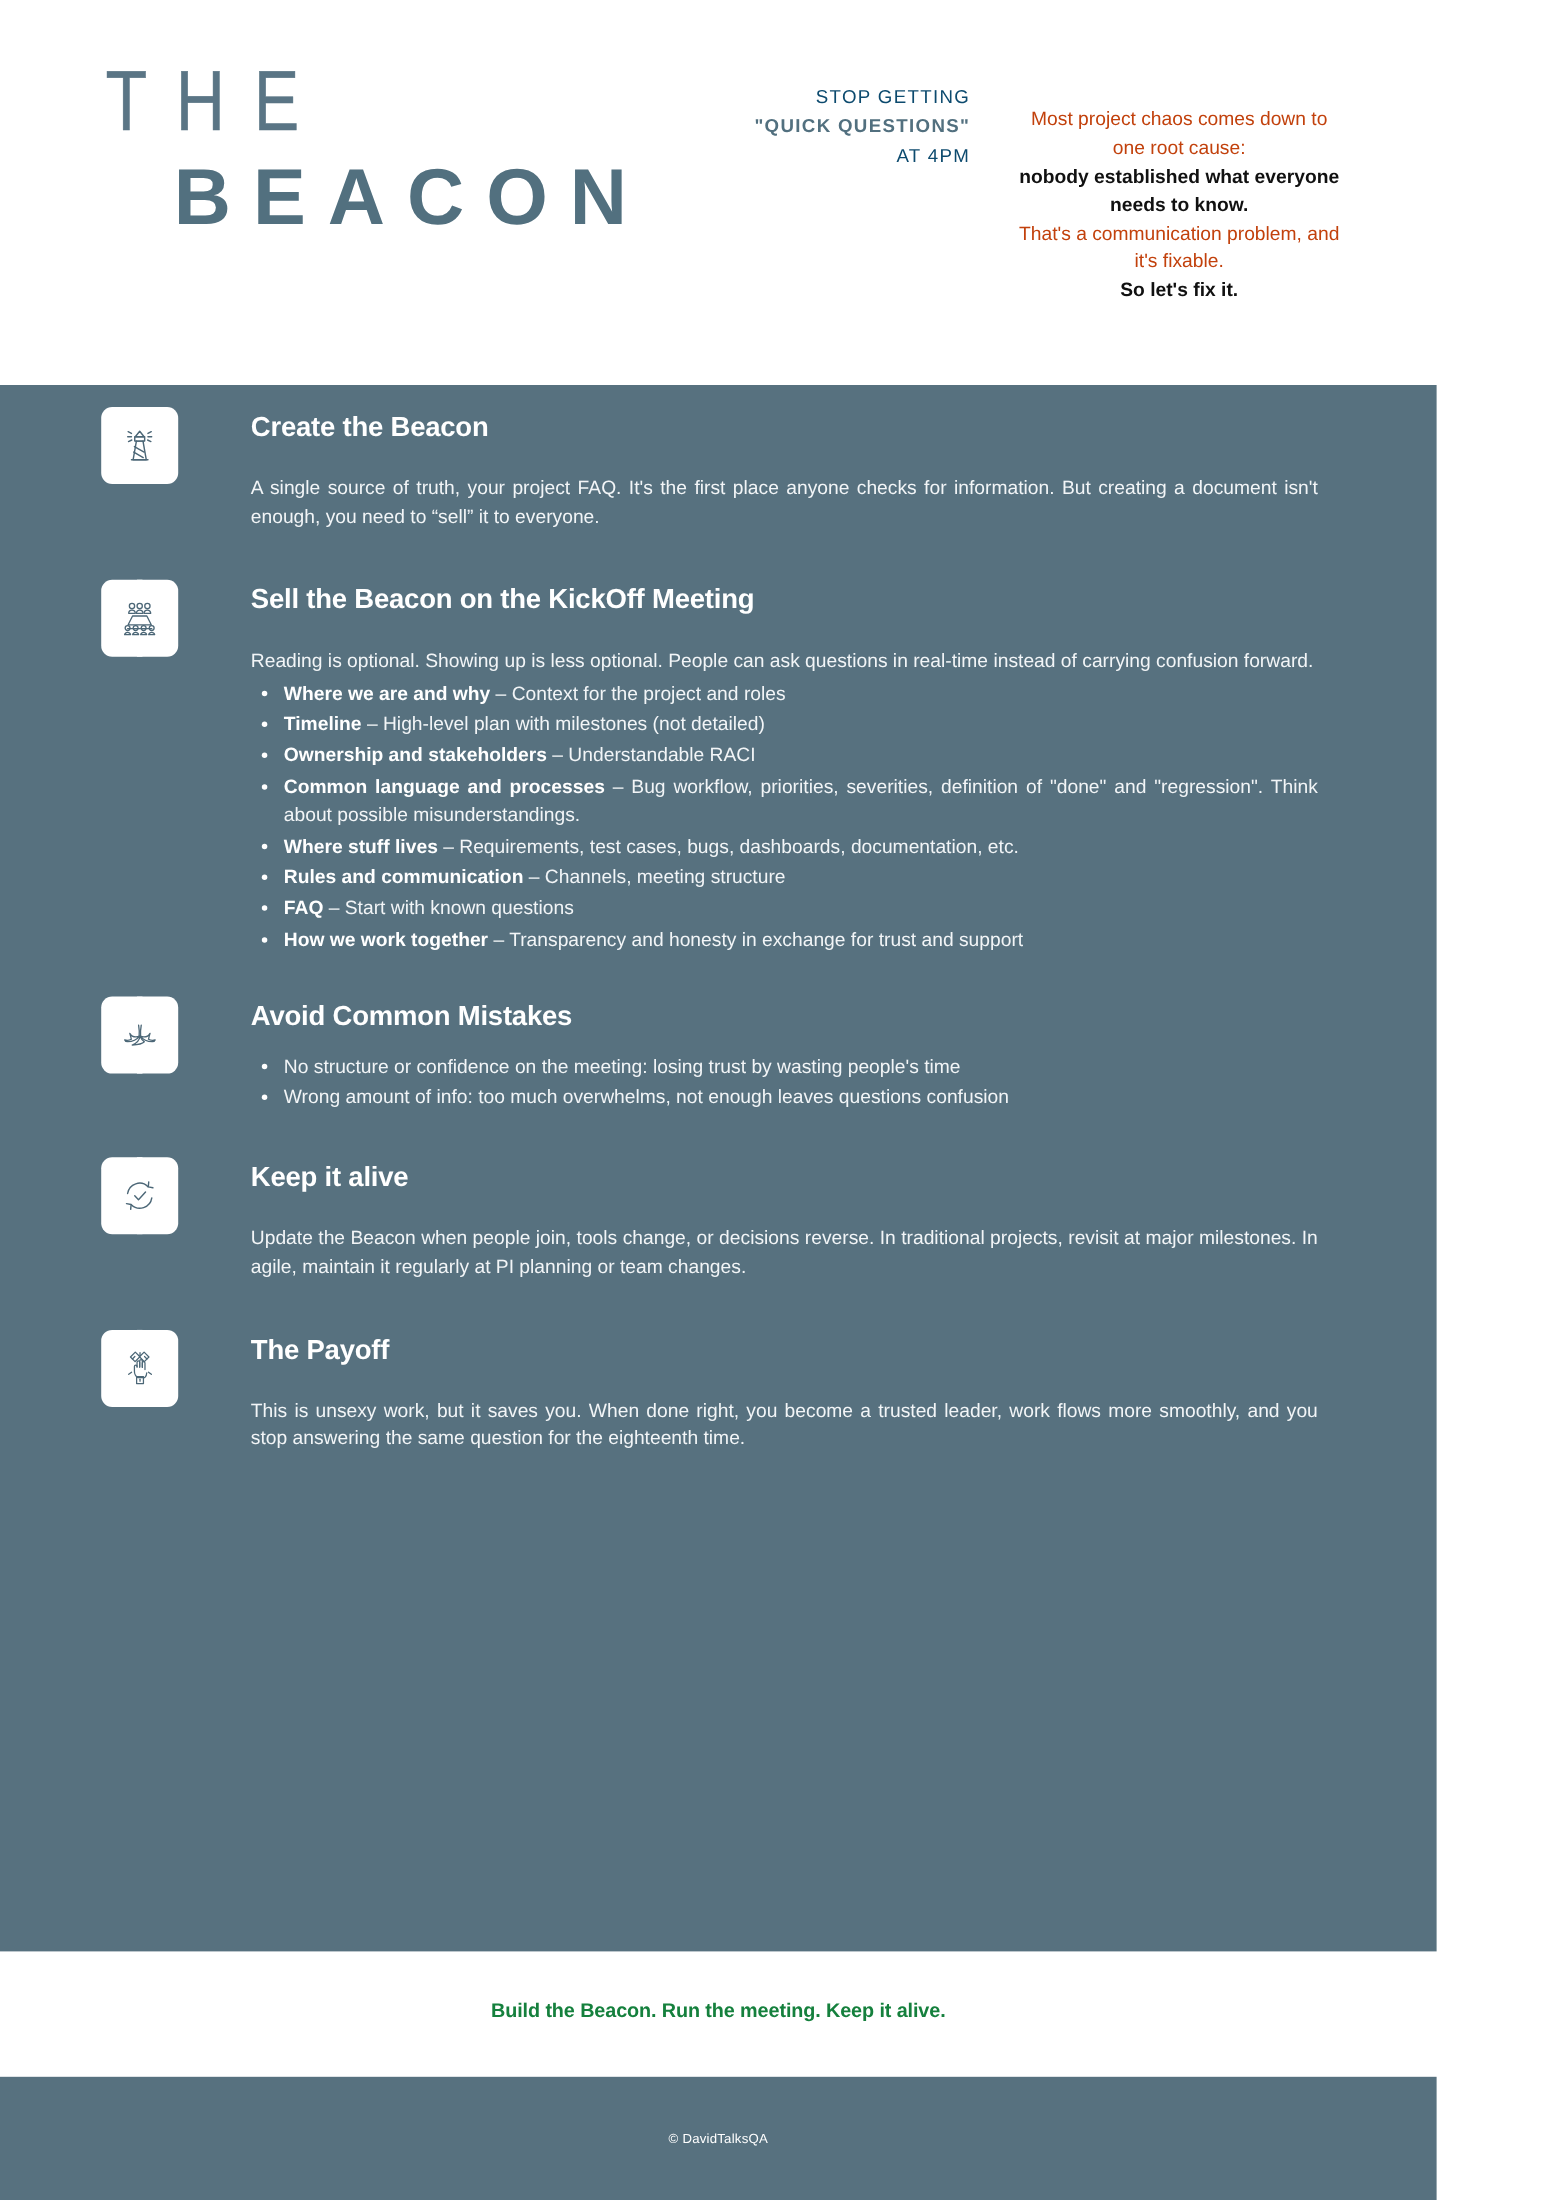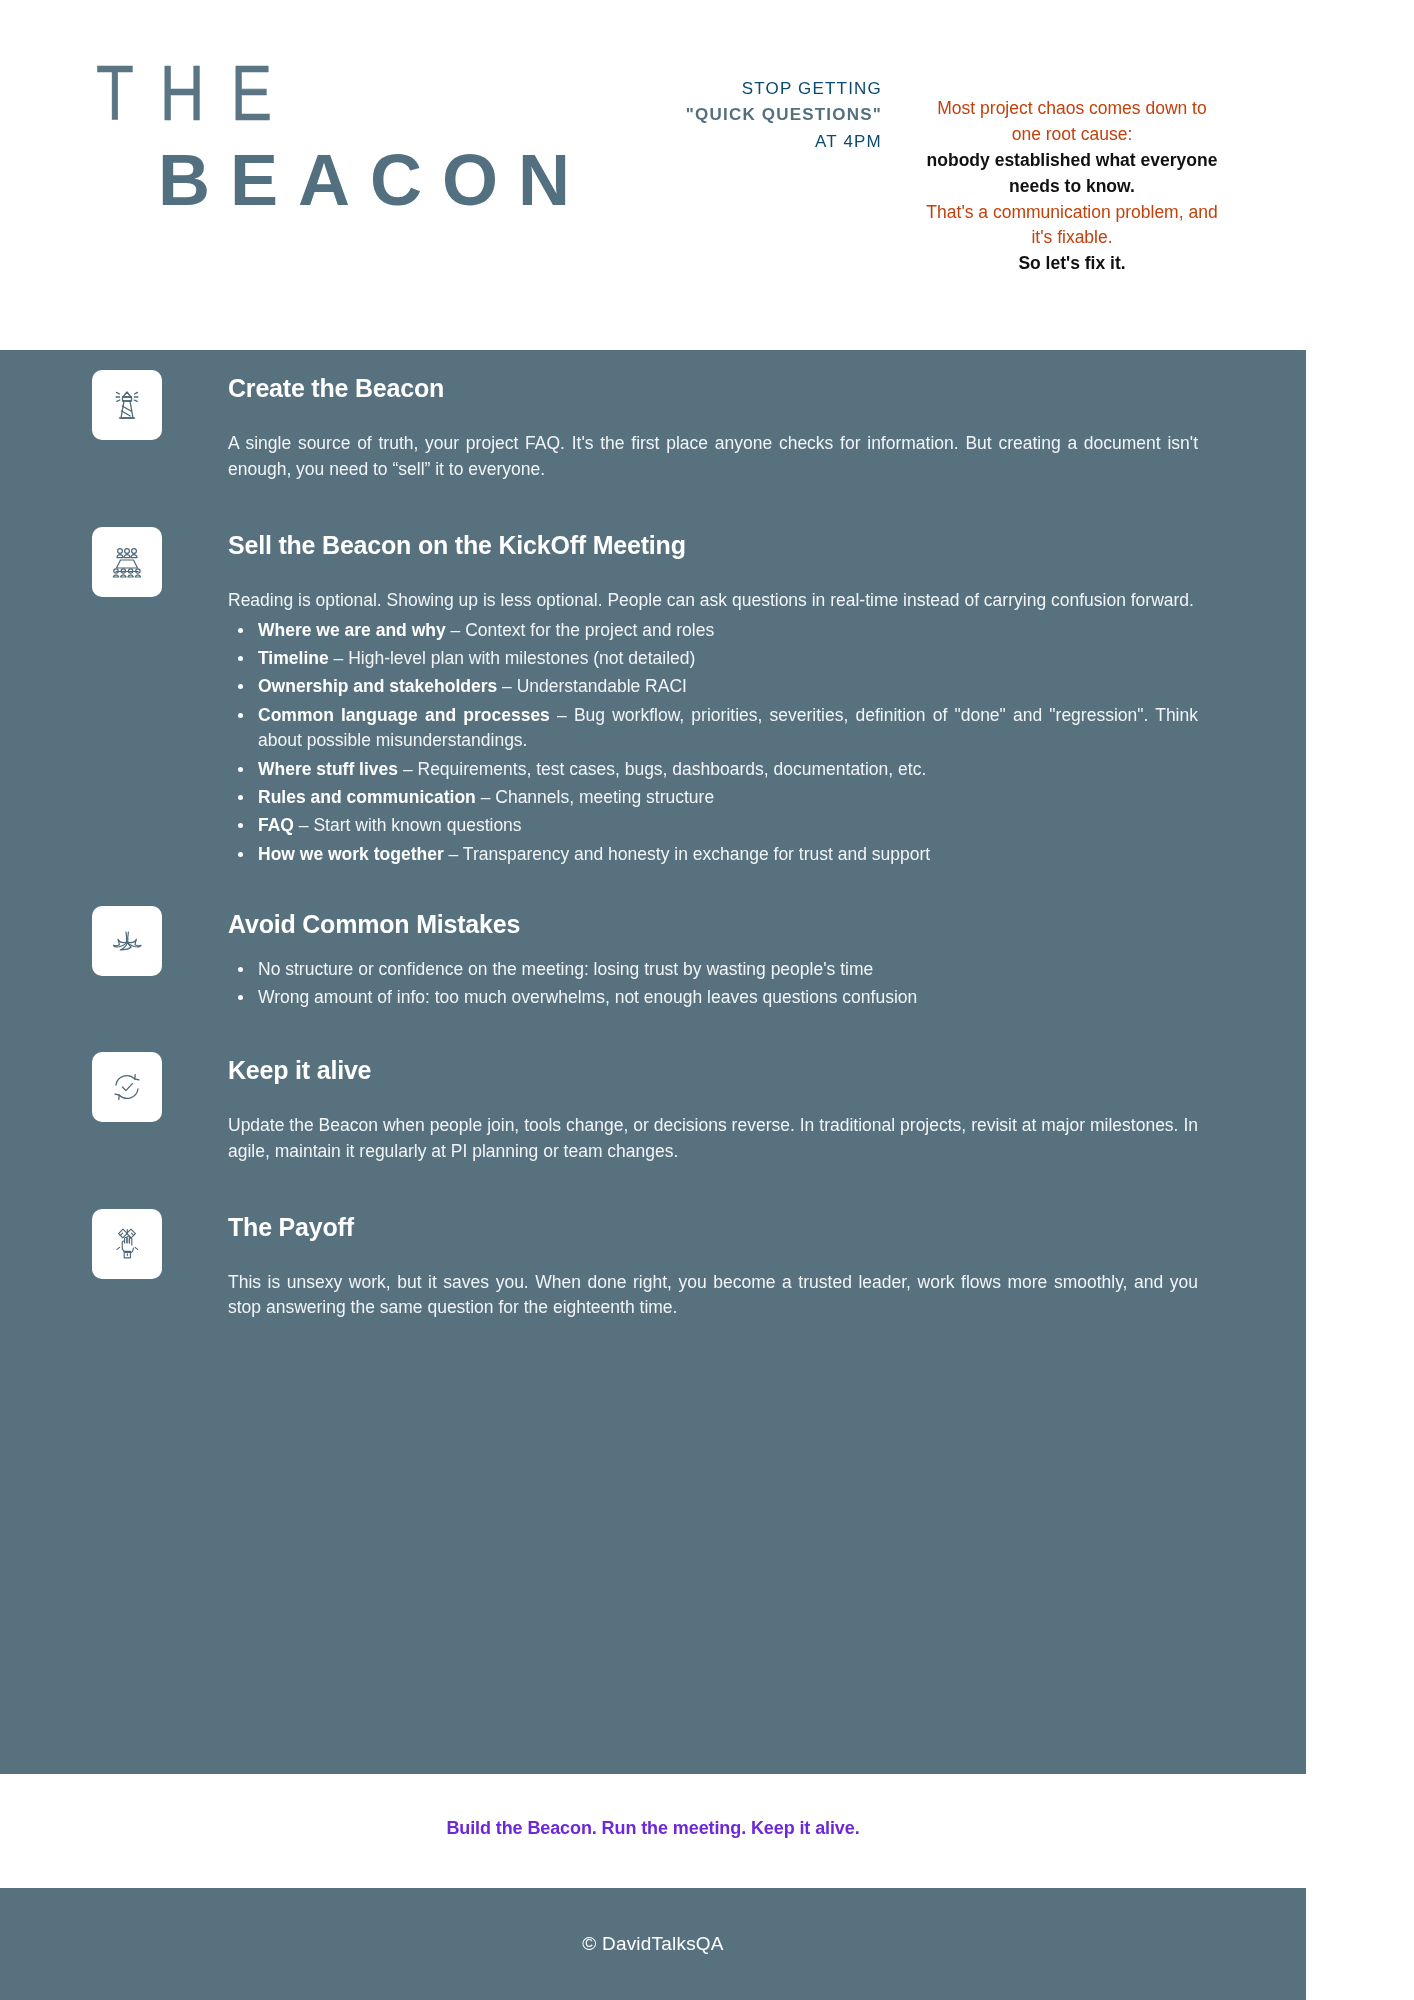--- a/index.html
+++ b/index.html
@@ -214,35 +214,35 @@
   .band-white {
     background: #ffffff;
     height: 108px;
     display: flex;
     align-items: center;
     justify-content: center;
   }
   .band-white .slogan {
     font-size: 18px;
     font-weight: bold;
-    color: #6d28d9;
+    color: #15803d;
     letter-spacing: -0.1px;
   }
 
   .divider-gap { height: 6px; background: #ffffff; }
 
   .band-dark {
     background: #57717f;
     height: 112px;
     display: flex;
     align-items: center;
     justify-content: center;
   }
   .band-dark .credit {
-    font-size: 19px;
+    font-size: 12px;
     color: #ffffff;
     font-weight: 300;
     letter-spacing: 0.2px;
   }
 </style>
 </head>
 <body>
 
 <div class="page">
 

